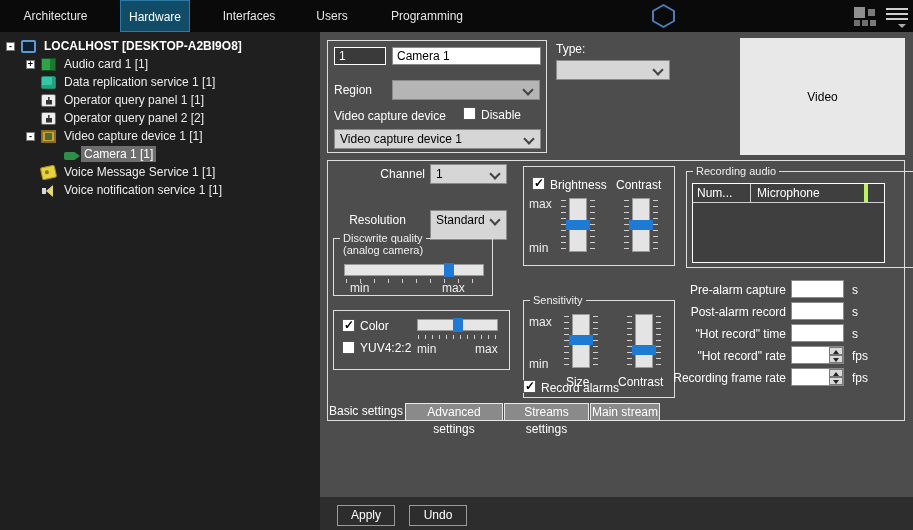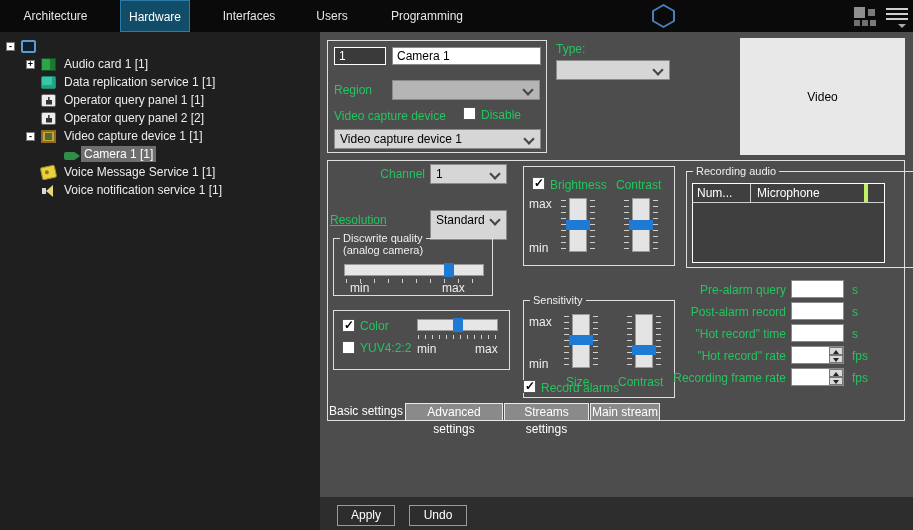--- a/index.html
+++ b/index.html
@@ -48,21 +48,21 @@
   .ic-chip::after { content: ""; position: absolute; left: 4px; top: 3px; right: 4px; bottom: 3px; background: #4c6b35; }
   .ic-camera { background: #2f8f4a; border-radius: 2px; height: 8px !important; margin-top: 3px; width: 12px !important; }
   .ic-camera::after { content: ""; position: absolute; right: -4px; top: 1px; width: 0; height: 0;
     border-left: 4px solid #2f8f4a; border-top: 3px solid transparent; border-bottom: 3px solid transparent; }
   .ic-voicemsg { background: #e8d33f; border: 1px solid #a89325; border-radius: 2px; transform: rotate(-12deg); }
   .ic-voicemsg::after { content: ""; position: absolute; left: 3px; top: 3px; width: 4px; height: 4px; border-radius: 50%; background: #8a7a1a; }
   .ic-speaker::before { content: ""; position: absolute; left: 1px; top: 4px; width: 4px; height: 6px; background: #d8d8d8; }
   .ic-speaker::after { content: ""; position: absolute; left: 5px; top: 1px; width: 0; height: 0;
     border-right: 7px solid #e3d87a; border-top: 6px solid transparent; border-bottom: 6px solid transparent; }
   
-  .lbl { position: absolute; color: #22c55e; white-space: nowrap; }
+  .lbl { position: absolute; color: #ffffff; white-space: nowrap; }
   .grp { position: absolute; border: 1px solid #dedede; }
   .gtitle { position: absolute; top: -7px; left: 6px; background: #4d4d4d; padding: 0 3px; color: #efefef; font-size: 11px; white-space: nowrap; }
   .inp { position: absolute; background: #fff; border: 1px solid #8a8a8a; color: #000; font-size: 12px; padding: 0 4px;
     font-family: "Liberation Sans", sans-serif; }
   .dd { position: absolute; background: #d6d6d6; border: 1px solid #8a8a8a; color: #000; line-height: 18px; padding-left: 5px; cursor: default; }
   .dd::after { content: ""; position: absolute; right: 7px; top: 5px; width: 6px; height: 6px;
     border-right: 2px solid #444; border-bottom: 2px solid #444; transform: rotate(45deg); }
   .dd.gray { background: #b5b5b5; }
   .cb { position: absolute; width: 13px; height: 13px; background: #fff; border: 1px solid #555; cursor: default; }
   .cb.checked::after { content: "✓"; position: absolute; left: 1px; top: -2px; font-size: 12px; font-weight: bold; color: #000; }
@@ -116,20 +116,21 @@
       <b></b>
       <b></b>
       <s></s>
     </div>
 </div>
 
 <div id="tree-panel">
   <div class="trow lvl0">
     <span class="exp">-</span>
     <span class="ticon ic-monitor"></span>
+    <span class="tlabel">LOCALHOST [DESKTOP-A2BI9O8]</span>
   </div>
   <div class="trow lvl1">
     <span class="exp">+</span>
     <span class="ticon ic-audio"></span>
     <span class="tlabel">Audio card 1 [1]</span>
   </div>
   <div class="trow lvl1">
     <span class="exp noexp"></span>
     <span class="ticon ic-datarep"></span>
     <span class="tlabel">Data replication service 1 [1]</span>
@@ -180,21 +181,21 @@
 <div class="dd" style="left:556px;top:60px;width:114px;height:20px;"></div>
 
 <div id="video-box">
   <span>Video</span>
 </div>
 
 <div class="grp" style="left:327px;top:160px;width:578px;height:261px;"></div>
 
 <span class="lbl" style="left:330px;top:167px;width:95px;text-align:right;">Channel</span>
 <div class="dd" style="left:430px;top:164px;width:77px;height:20px;">1</div>
-<span class="lbl" style="left:330px;top:213px;width:95px;text-align:left;text-decoration:underline;">Resolution</span>
+<span class="lbl" style="left:330px;top:213px;width:95px;text-align:center;">Resolution</span>
 <div class="dd" style="left:430px;top:210px;width:77px;height:30px;">Standard</div>
 
 <div class="grp" style="left:333px;top:238px;width:160px;height:58px;">
   <div class="gtitle" style="line-height:12px;">
     <span>Discwrite quality</span><br>
     <span>(analog camera)</span>
   </div>
   <div class="htrack" style="left:10px;top:25px;width:140px;height:12px;">
     <div class="hthumb" style="left: 72%;"></div>
   </div>
@@ -262,21 +263,21 @@
 <div class="grp" style="left:686px;top:171px;width:240px;height:97px;">
   <span class="gtitle">Recording audio</span>
   <div style="position:absolute;left:5px;top:11px;width:193px;height:80px;background:#3f3f3f;border:1px solid #fff;">
     <div style="display:flex;height:19px;border-bottom:1px solid #cfcfcf;color:#fff;">
       <span style="width:58px;padding:2px 4px;border-right:1px solid #cfcfcf;">Num...</span>
       <span style="width:117px;padding:2px 6px;border-right:4px solid #bef264;">Microphone</span>
     </div>
   </div>
 </div>
 
-<span class="lbl" style="left:650px;top:283px;width:136px;text-align:right;">Pre-alarm query</span>
+<span class="lbl" style="left:650px;top:283px;width:136px;text-align:right;">Pre-alarm capture</span>
 <input class="inp" style="left: 791px; top: 280px; width: 53px; height: 18px;" value="">
 <span class="lbl" style="left:852px;top:283px;">s</span>
 
 <span class="lbl" style="left:650px;top:305px;width:136px;text-align:right;">Post-alarm record</span>
 <input class="inp" style="left: 791px; top: 302px; width: 53px; height: 18px;" value="">
 <span class="lbl" style="left:852px;top:305px;">s</span>
 
 <span class="lbl" style="left:650px;top:327px;width:136px;text-align:right;">"Hot record" time</span>
 <input class="inp" style="left: 791px; top: 324px; width: 53px; height: 18px;" value="">
 <span class="lbl" style="left:852px;top:327px;">s</span>

